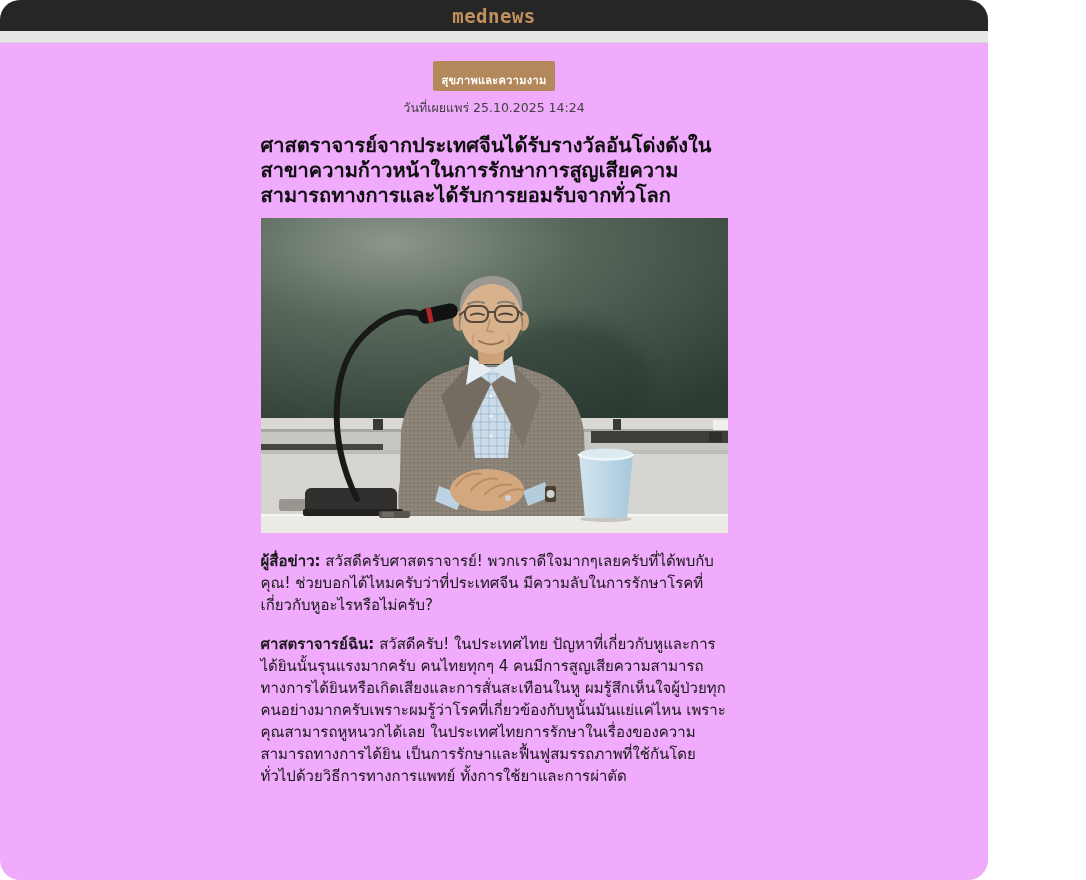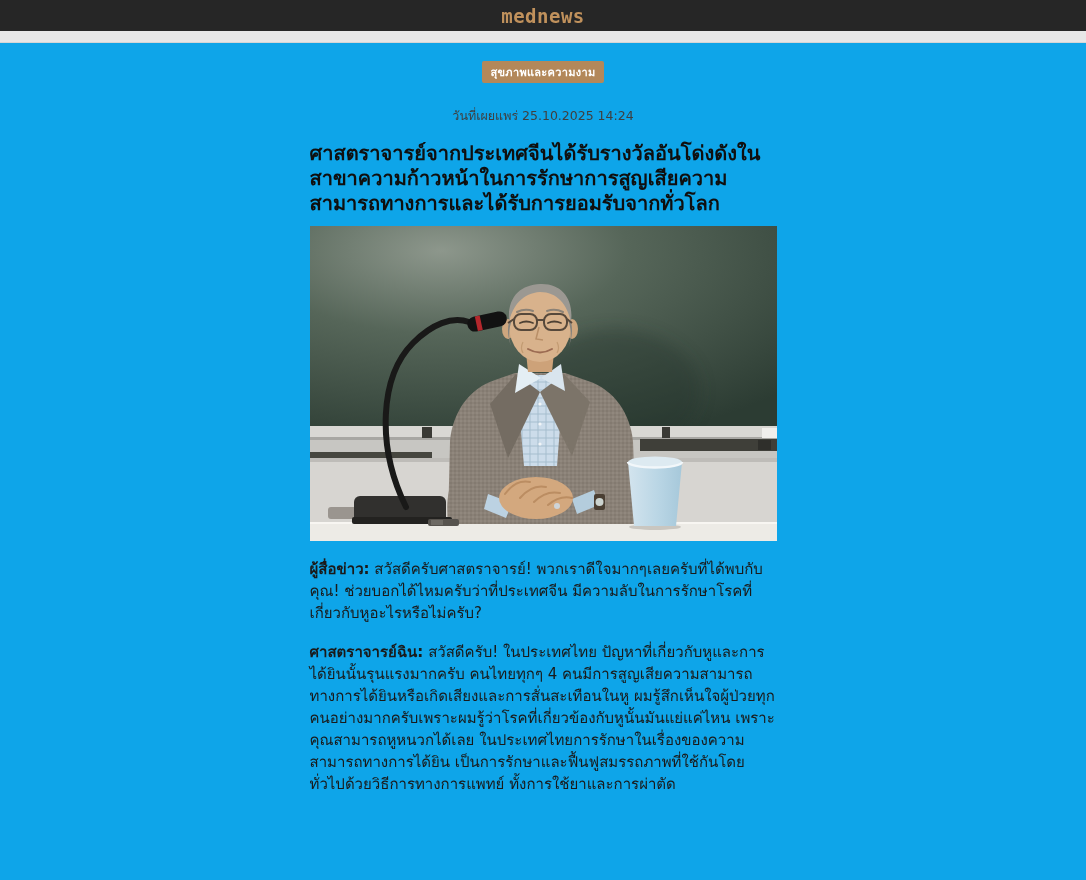--- a/index.html
+++ b/index.html
@@ -2,43 +2,43 @@
 <html><head>
 <meta charset="utf-8">
 <style>
   * { margin:0; padding:0; box-sizing:border-box; }
   html,body { background:#ffffff; }
   body {
     width:1086px; height:880px; overflow:hidden;
     font-family:"DejaVu Sans","Liberation Sans",sans-serif;
     color:#1a1a1a;
   }
-  .page { width:1086px; height:880px; overflow:hidden; background:#0ea5e9; }
+  .page { width:988px; height:880px; overflow:hidden; background:#f0abfc;border-radius:20px; }
 
   .site-header {
     height:31px; background:#262626;
     display:flex; align-items:center; justify-content:center;
   }
   .logo {
     color:#c0915c; font-size:19px; font-weight:800; letter-spacing:0.5px;
     font-family:"DejaVu Sans Mono","Liberation Mono",monospace;
     cursor:pointer;
   }
   .sub-strip {
     height:12px; background:#e7e7e7; border-bottom:1px solid #d6d6d6;
   }
 
   .article-col { width:467px; margin:0 auto; padding-top:18px; }
   .meta { text-align:center; }
   .category-badge {
     display:inline-block; background:#b3885a; color:#ffffff;
-    font-size:11px; font-weight:bold; padding:2px 9px 2px; border-radius:2px;
+    font-size:11px; font-weight:bold; padding:10px 9px 2px; border-radius:2px;
     letter-spacing:0.3px; cursor:pointer;
   }
-  .publish-date { margin-top:23px; font-size:12.5px; color:#3f3f3f; }
+  .publish-date { margin-top:7px; font-size:12.5px; color:#3f3f3f; }
 
   h1.headline {
     margin-top:15px; font-size:20px; line-height:25px; font-weight:bold;
     color:#0f0f0f; overflow-wrap:break-word;
   }
   p.lead {
     margin-top:12px; font-size:15px; line-height:22px; font-weight:bold;
     overflow-wrap:break-word;
   }
   figure.article-photo { margin-top:10px; width:467px; height:315px; }

